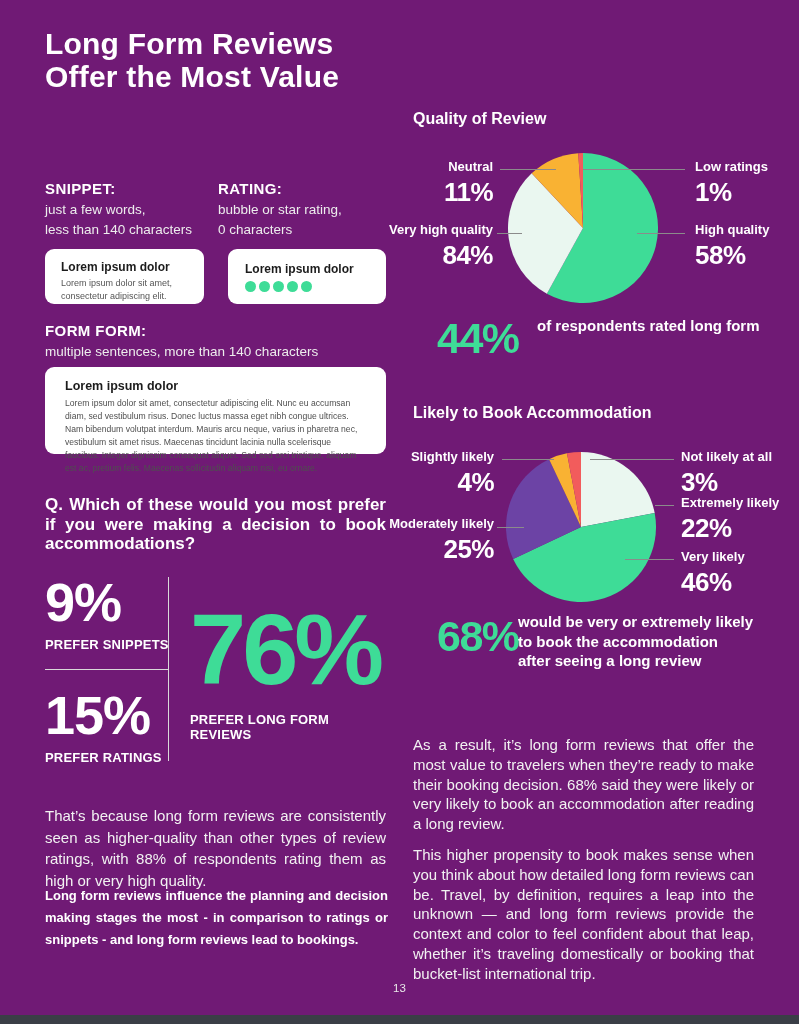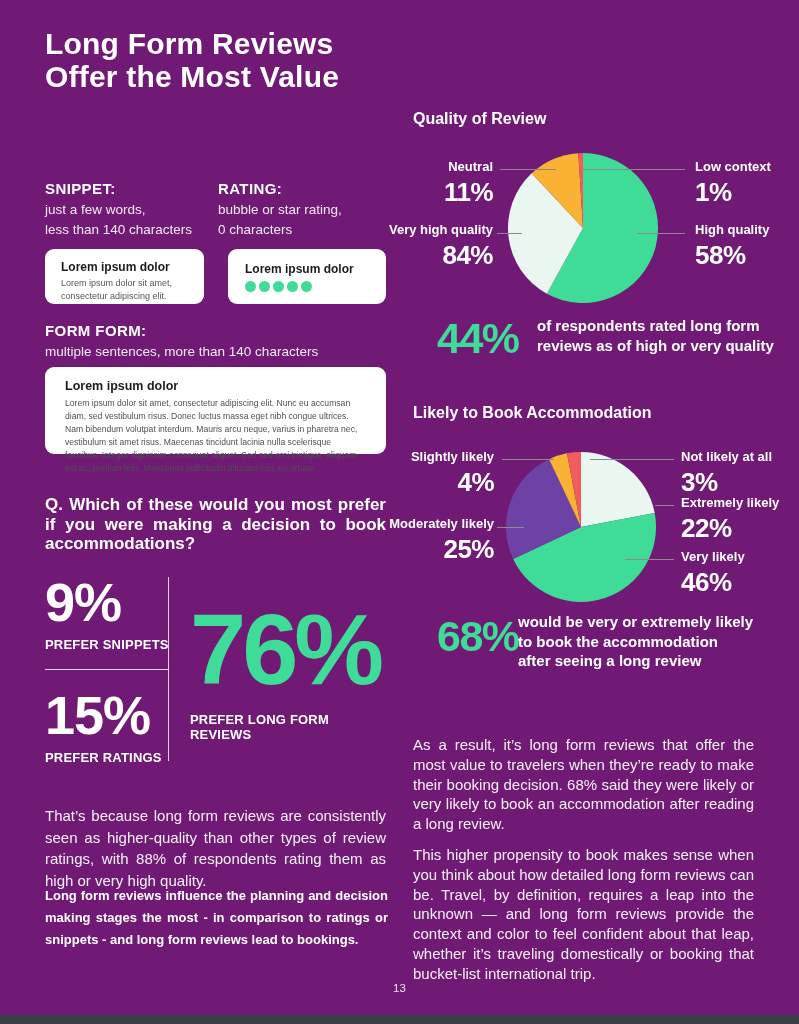--- a/index.html
+++ b/index.html
@@ -130,41 +130,40 @@
       <path d="M 75 75 L 70.29 0.15 A 75 75 0 0 1 75.00 0.00 Z" fill="#f25c5c"></path>
     </svg>
 
   <div class="abs lbl-right" style="left:300px;top:160px;width:193px;">
     <div class="pie-label">Neutral</div>
     <div class="pie-pct">11%</div>
   </div>
   <div class="leader" style="left:500px;top:169px;width:56px;"></div>
 
   <div class="abs" style="left:695px;top:160px;width:104px;">
-    <div class="pie-label">Low context</div>
+    <div class="pie-label">Low ratings</div>
     <div class="pie-pct">1%</div>
   </div>
   <div class="leader" style="left:583px;top:169px;width:102px;"></div>
 
   <div class="abs lbl-right" style="left:300px;top:223px;width:193px;">
     <div class="pie-label">Very high quality</div>
     <div class="pie-pct">84%</div>
   </div>
   <div class="leader" style="left:497px;top:233px;width:25px;"></div>
 
   <div class="abs" style="left:695px;top:223px;width:104px;">
     <div class="pie-label">High quality</div>
     <div class="pie-pct">58%</div>
   </div>
   <div class="leader" style="left:637px;top:233px;width:48px;"></div>
 
   <div class="abs callout-value" style="left:437px;top:317px;">44%</div>
   <div class="abs callout-text" style="left:537px;top:316px;width:250px;">
     <div>of respondents rated long form</div>
-    <div>reviews as of high or very quality</div>
   </div>
 
   <div class="abs chart-title" style="left:413px;top:404px;">Likely to Book Accommodation</div>
 
   <svg class="pie" style="left:506px;top:452px;" width="150" height="150" viewBox="0 0 150 150">
       <path d="M 75 75 L 75.00 0.00 A 75 75 0 0 1 148.67 60.95 Z" fill="#eaf7f0"></path>
       <path d="M 75 75 L 148.67 60.95 A 75 75 0 0 1 7.14 106.93 Z" fill="#3edc97"></path>
       <path d="M 75 75 L 7.14 106.93 A 75 75 0 0 1 43.07 7.14 Z" fill="#6c43a5"></path>
       <path d="M 75 75 L 43.07 7.14 A 75 75 0 0 1 60.95 1.33 Z" fill="#f9b233"></path>
       <path d="M 75 75 L 60.95 1.33 A 75 75 0 0 1 75.00 0.00 Z" fill="#f25c5c"></path>

